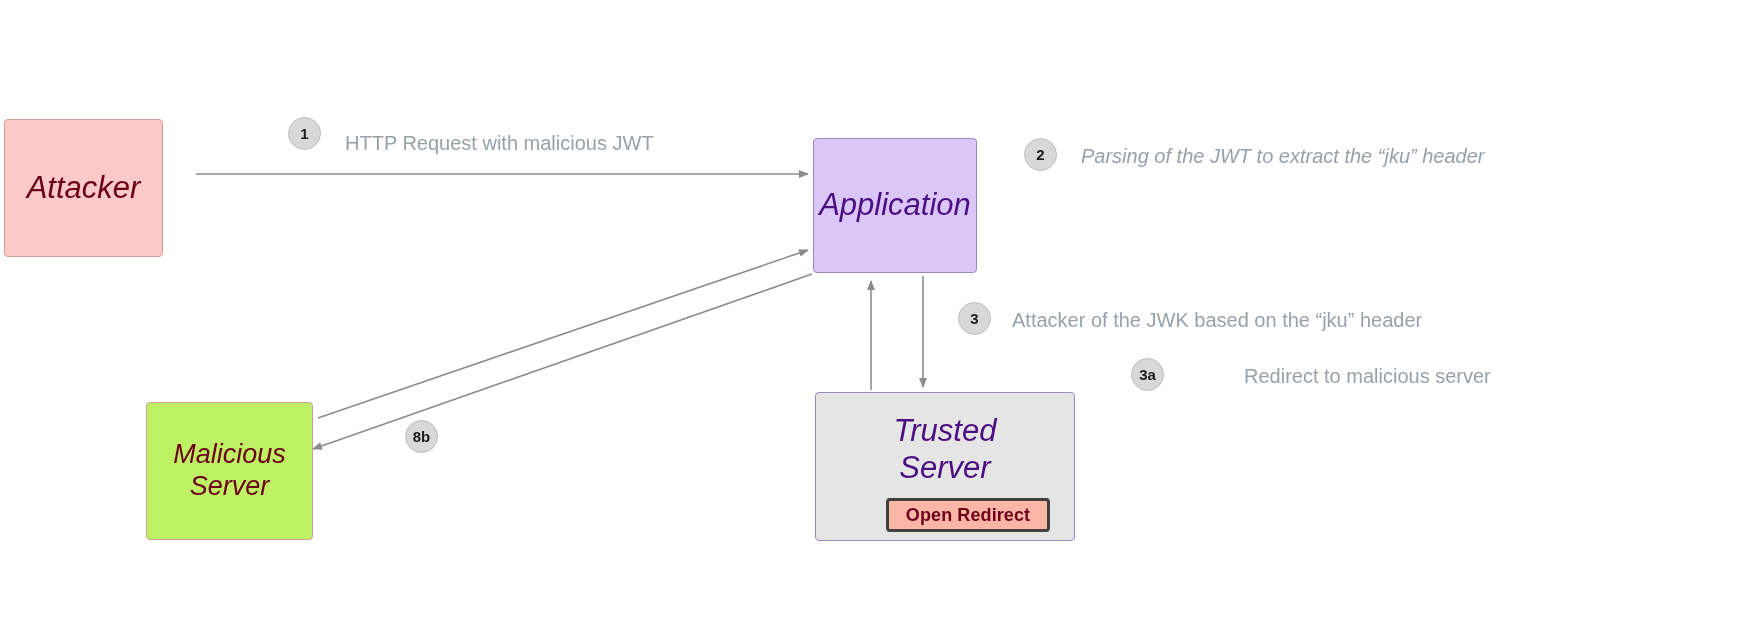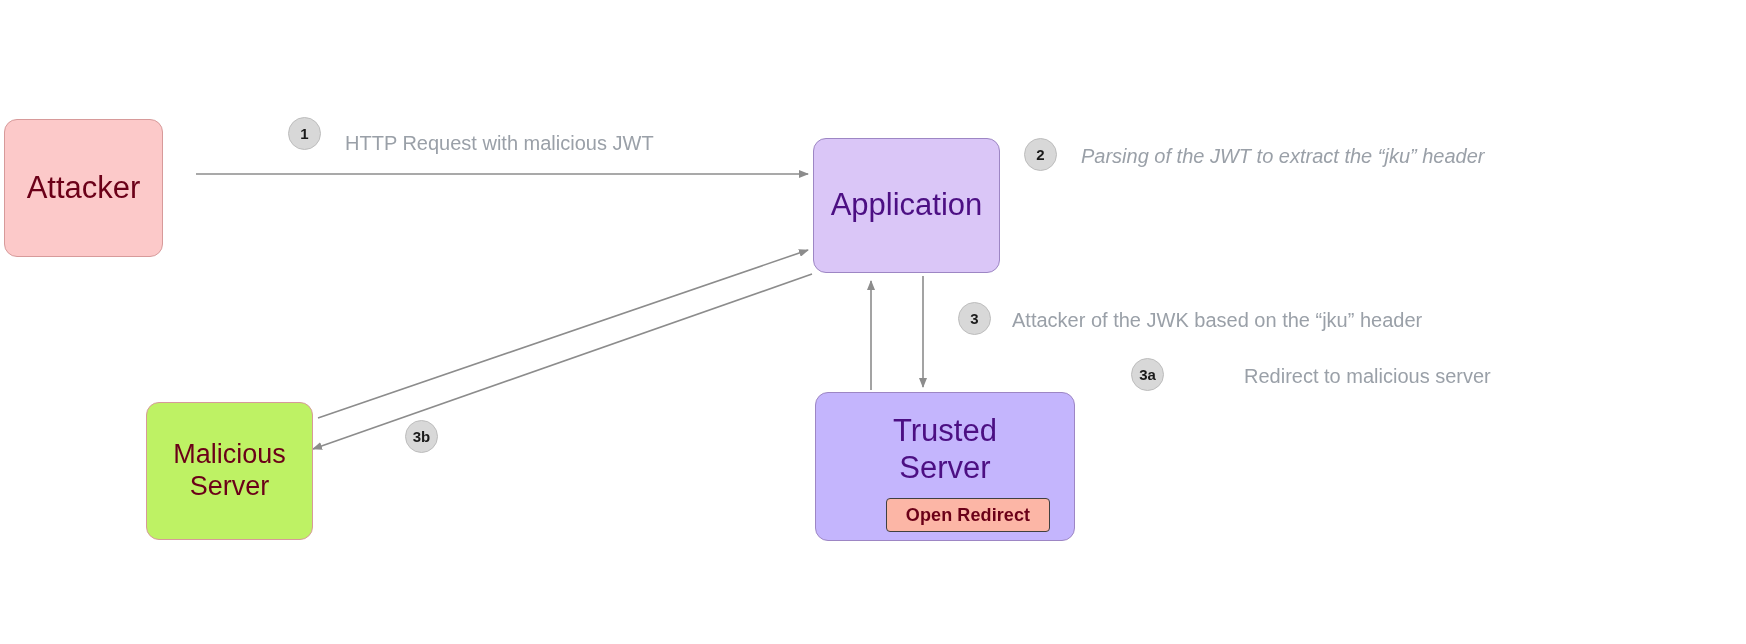--- a/index.html
+++ b/index.html
@@ -23,69 +23,70 @@
     top: 0;
     width: 1746px;
     height: 644px;
     pointer-events: none;
   }
 
   
   .node {
     position: absolute;
     box-sizing: border-box;
-    border-radius: 13px;
+    border-radius: 4px;
     display: flex;
     flex-direction: column;
     align-items: center;
     justify-content: center;
     text-align: center;
     line-height: 1.18;
+    font-style: italic;
   }
   .node .node-label {
     display: block;
     white-space: pre-line;
   }
   .node-attacker {
     left: 4px;  top: 119px;  width: 159px; height: 138px;
     background: #fcc9c9;
     border: 1px solid #d79a9a;
     color: #6b0018;
     font-size: 31px;
   }
   .node-malicious {
     left: 146px; top: 402px; width: 167px; height: 138px;
     background: #bef264;
     border: 1px solid #d79a9a;
     color: #6b0018;
     font-size: 27px;
   }
   .node-application {
-    left: 813px; top: 138px; width: 187px; height: 135px;
+    left: 813px; top: 138px; width: 164px; height: 135px;
     background: #dac6f7;
     border: 1px solid #9d86c4;
     color: #4c0f83;
     font-size: 31px;
   }
   .node-trusted {
     left: 815px; top: 392px; width: 260px; height: 149px;
-    background: #c4b5fd;
+    background: #e5e5e5;
     border: 1px solid #9d86c4;
     color: #4c0f83;
     font-size: 31px;
     justify-content: flex-start;
     padding-top: 20px;
   }
   .badge-open-redirect {
     position: absolute;
     left: 886px; top: 498px;
     width: 164px; height: 34px;
     box-sizing: border-box;
     background: #fcb6a6;
-    border: 1px solid #404040;
+    border: 3px solid #404040;
     border-radius: 4px;
     color: #6b0018;
     font-size: 18px;
     font-weight: bold;
     display: flex;
     align-items: center;
     justify-content: center;
     letter-spacing: 0.1px;
   }
 
@@ -187,16 +188,16 @@
     <span>3</span>
   </div>
   <div class="step-text s3-text">Attacker of the JWK based on the “jku” header</div>
 
   <div class="step-marker s3a-marker">
     <span>3a</span>
   </div>
   <div class="step-text s3a-text">Redirect to malicious server</div>
 
   <div class="step-marker s3b-marker">
-    <span>3b</span>
+    <span>8b</span>
   </div>
 
 </div>
 
 </body></html>

